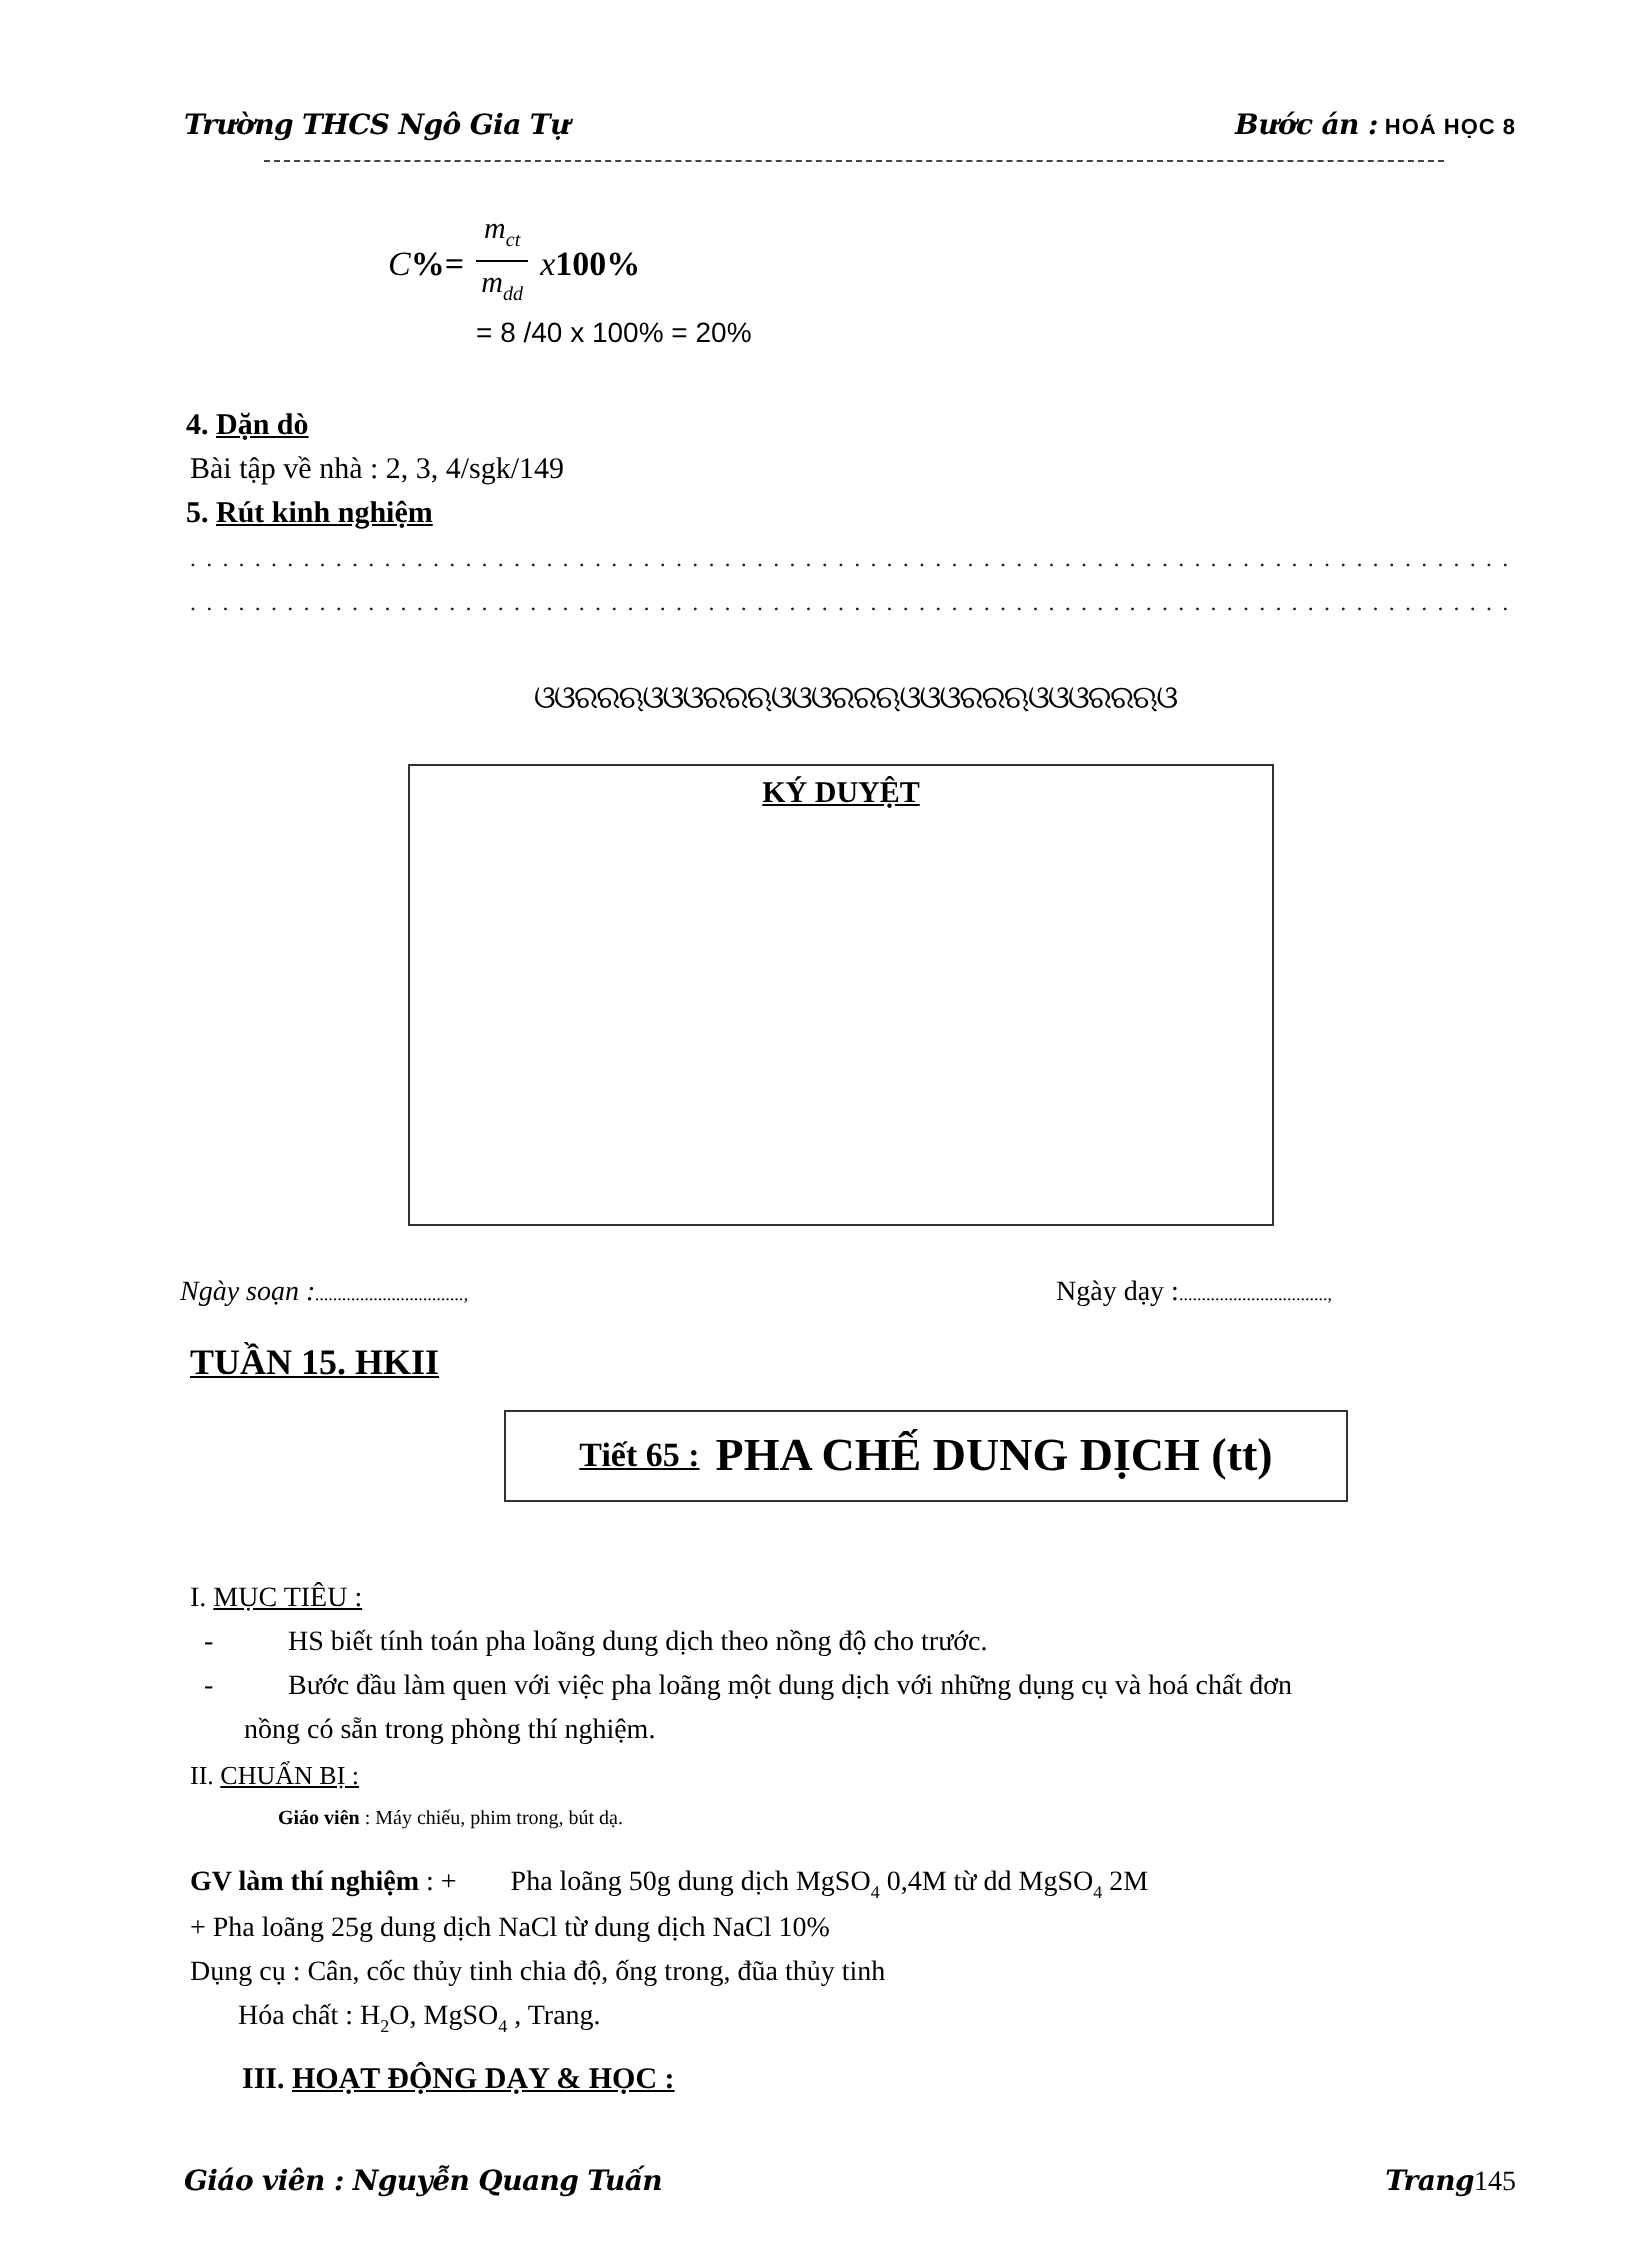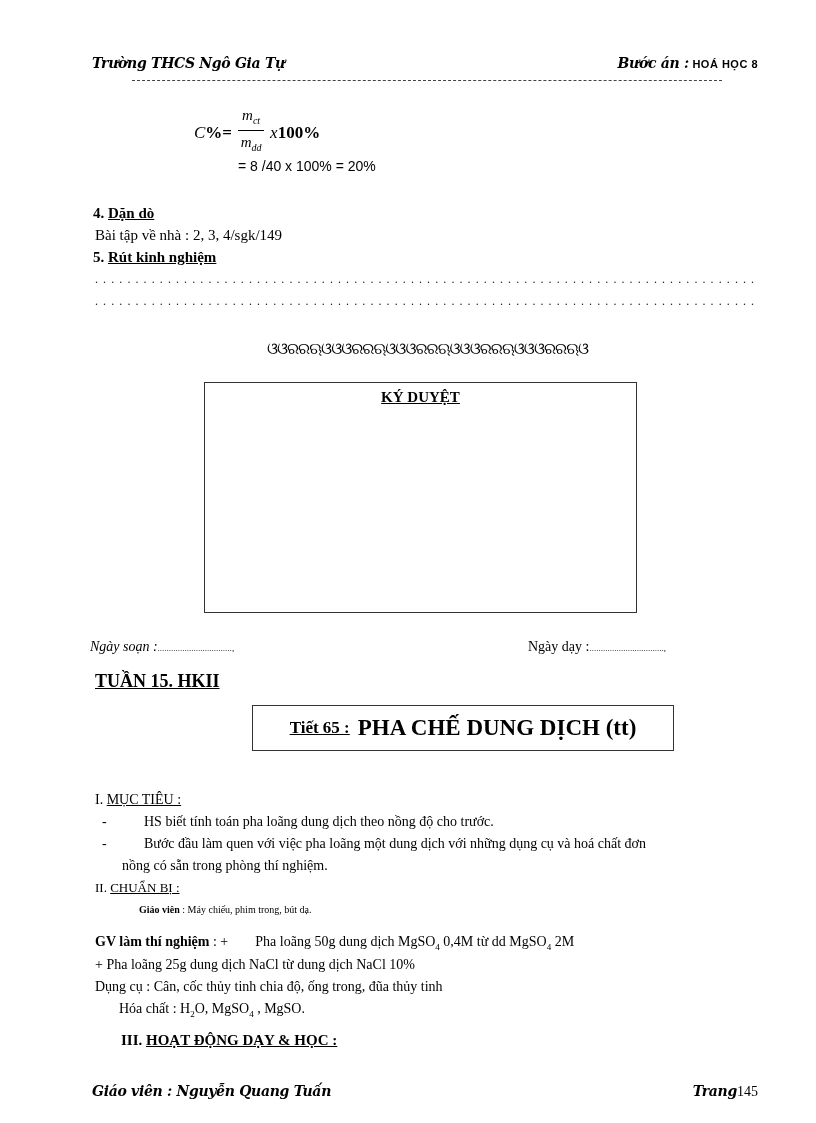--- a/index.html
+++ b/index.html
@@ -101,21 +101,21 @@
 </div>
 <div class="abs" style="left:119px; top:904px; font-size:10px;margin-left:20px;">
   <span class="b">Giáo viên</span><span> :  Máy chiếu, phim trong, bút dạ.</span>
 </div>
 <div class="abs" style="left:95px; top:934px; font-size:14px;">
   <span class="b">GV làm thí nghiệm</span><span> :   +</span><span style="display:inline-block; width:27px;"></span><span>Pha loãng 50g dung dịch MgSO</span><sub>4</sub><span> 0,4M từ dd MgSO</span><sub>4</sub><span>  2M</span>
 </div>
 <div class="abs" style="left:95px; top:957px; font-size:14px;">+  Pha loãng 25g dung dịch NaCl từ dung dịch NaCl 10%</div>
 <div class="abs" style="left:95px; top:979px; font-size:14px;">Dụng cụ : Cân, cốc thủy tinh chia độ, ống trong, đũa thủy tinh</div>
 <div class="abs" style="left:119px; top:1001px; font-size:14px;">
-  <span>Hóa chất : H</span><sub>2</sub><span>O, MgSO</span><sub>4</sub><span> , MgSO.</span>
+  <span>Hóa chất : H</span><sub>2</sub><span>O, MgSO</span><sub>4</sub><span> , Trang.</span>
 </div>
 
 <div class="abs" style="left:95px; top:1032px; font-size:15px;margin-left:26px;">
   <span class="b">III.</span>
   <span class="b u">HOẠT ĐỘNG DẠY &amp; HỌC :</span>
 </div>
 
 <div class="abs script" style="left:92px; top:1083px;">Giáo viên : Nguyễn Quang Tuấn</div>
 <div class="abs" style="right:58px; top:1083px; font-size:14px;">
   <span class="script">Trang</span><span>145</span>

